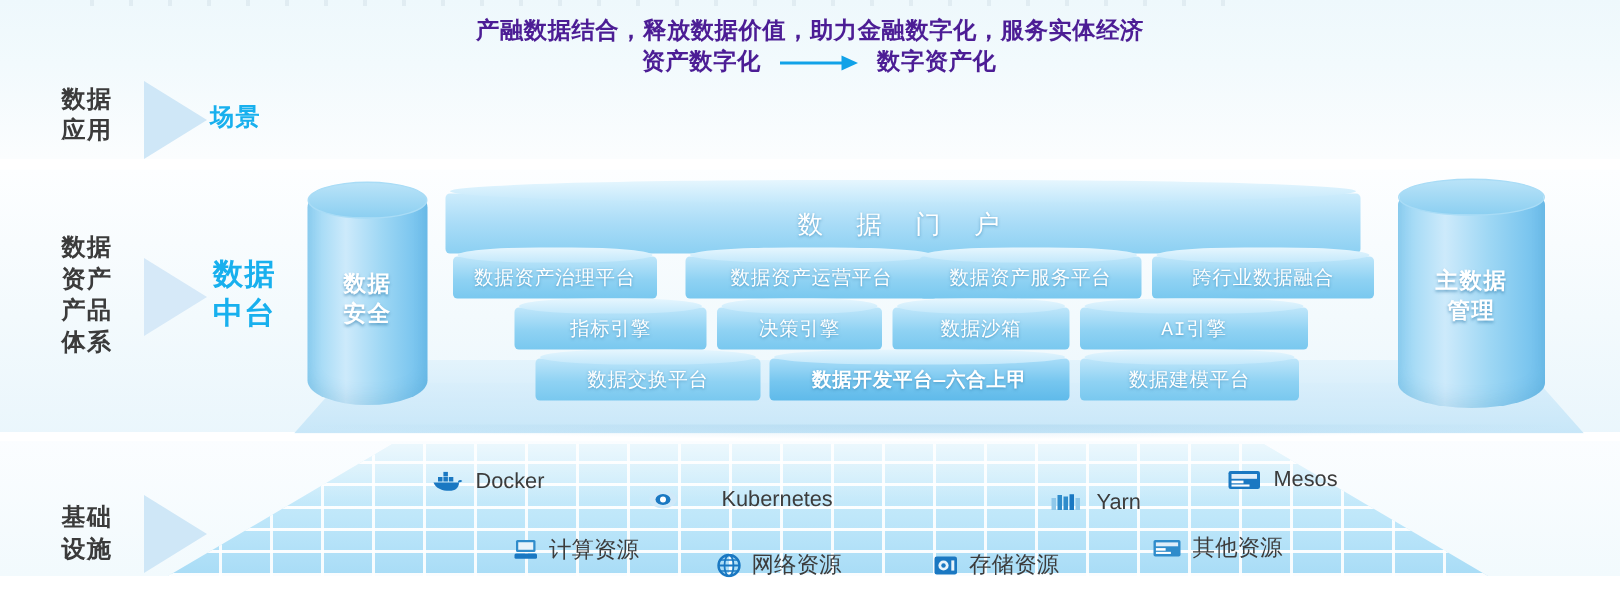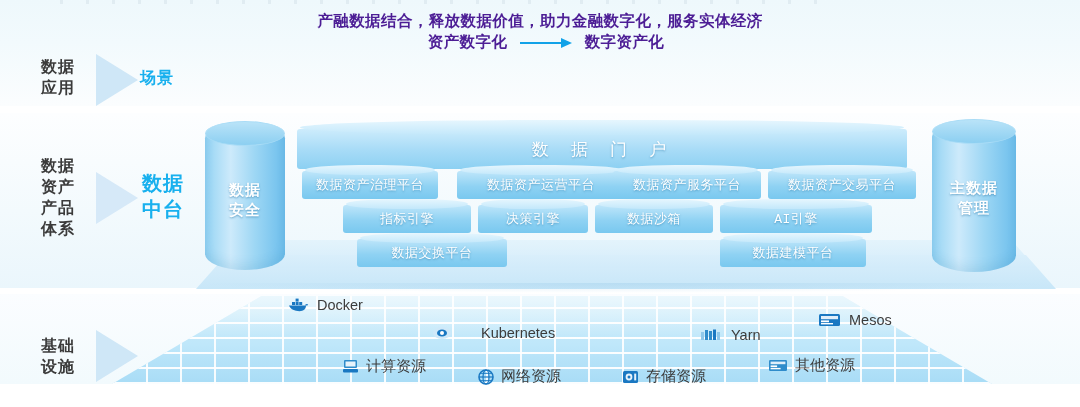--- a/index.html
+++ b/index.html
@@ -239,48 +239,49 @@
 
   <div class="slab"></div>
   <div class="slab2"></div>
   <div class="mini-shadow"></div>
 
   <div class="cyl" style="left:205px; top:122px; width:80px; height:148px">
     <div class="cyl-label" style="top:58px; white-space:pre-line">数据
 安全</div>
   </div>
 
-  <div class="cyl" style="left:932px; top:120px; width:84px; height:152px">
+  <div class="cyl" style="left:932px; top:120px; width:98px; height:152px">
     <div class="cyl-label" style="top:58px; white-space:pre-line">主数据
 管理</div>
   </div>
 
   <div class="card3d portal" style="left:297px; top:129px; width:610px;">数 据 门 户</div>
 
   <div class="card3d" style="left:302px; top:171px; width:136px">数据资产治理平台</div>
   <div class="card3d" style="left:457px; top:171px; width:168px">数据资产运营平台</div>
   <div class="card3d" style="left:613px; top:171px; width:148px">数据资产服务平台</div>
-  <div class="card3d" style="left:768px; top:171px; width:148px">数据资产交易平台</div>
+  <div class="card3d" style="left:768px; top:171px; width:148px">跨行业数据融合</div>
 
   <div class="card3d" style="left:343px; top:205px; width:128px">指标引擎</div>
   <div class="card3d" style="left:478px; top:205px; width:110px">决策引擎</div>
   <div class="card3d" style="left:720px; top:205px; width:152px">AI引擎</div>
   <div class="card3d" style="left:595px; top:205px; width:118px">数据沙箱</div>
 
   <div class="card3d" style="left:357px; top:239px; width:150px">数据交换平台</div>
+  <div class="card3d accent" style="left:513px; top:239px; width:200px">数据开发平台—六合上甲</div>
   <div class="card3d" style="left:720px; top:239px; width:146px">数据建模平台</div>
 
   <div class="rail-label" style="left:26px; top:335px; white-space:pre-line">基础
 设施</div>
   <div class="rail-arrow" style="left:96px; top:330px"></div>
 
   <div class="floor"></div>
   <div class="floor-shade"></div>
 
-  <div class="infra-item" style="left:288px; top:297px">
+  <div class="infra-item" style="left:288px; top:313px">
     <span class="ico">
       <svg width="22" height="16" viewBox="0 0 22 16">
         <rect x="4" y="5" width="3" height="3" fill="#1a78c2"></rect>
           <rect x="7.6" y="5" width="3" height="3" fill="#1a78c2"></rect>
         <rect x="11.2" y="5" width="3" height="3" fill="#1a78c2"></rect>
           <rect x="7.6" y="1.6" width="3" height="3" fill="#1a78c2"></rect>
         <path d="M1 8.6h17c0 3.6-2.6 5.6-6.4 5.6C6.6 14.2 2.4 12.4 1 8.6z" fill="#1a78c2"></path>
         <path d="M17.4 7.6c1-.9 2.2-.7 2.8.1-.5.6-1.3 1-2.8.9z" fill="#1a78c2"></path>
       </svg>
     </span>

